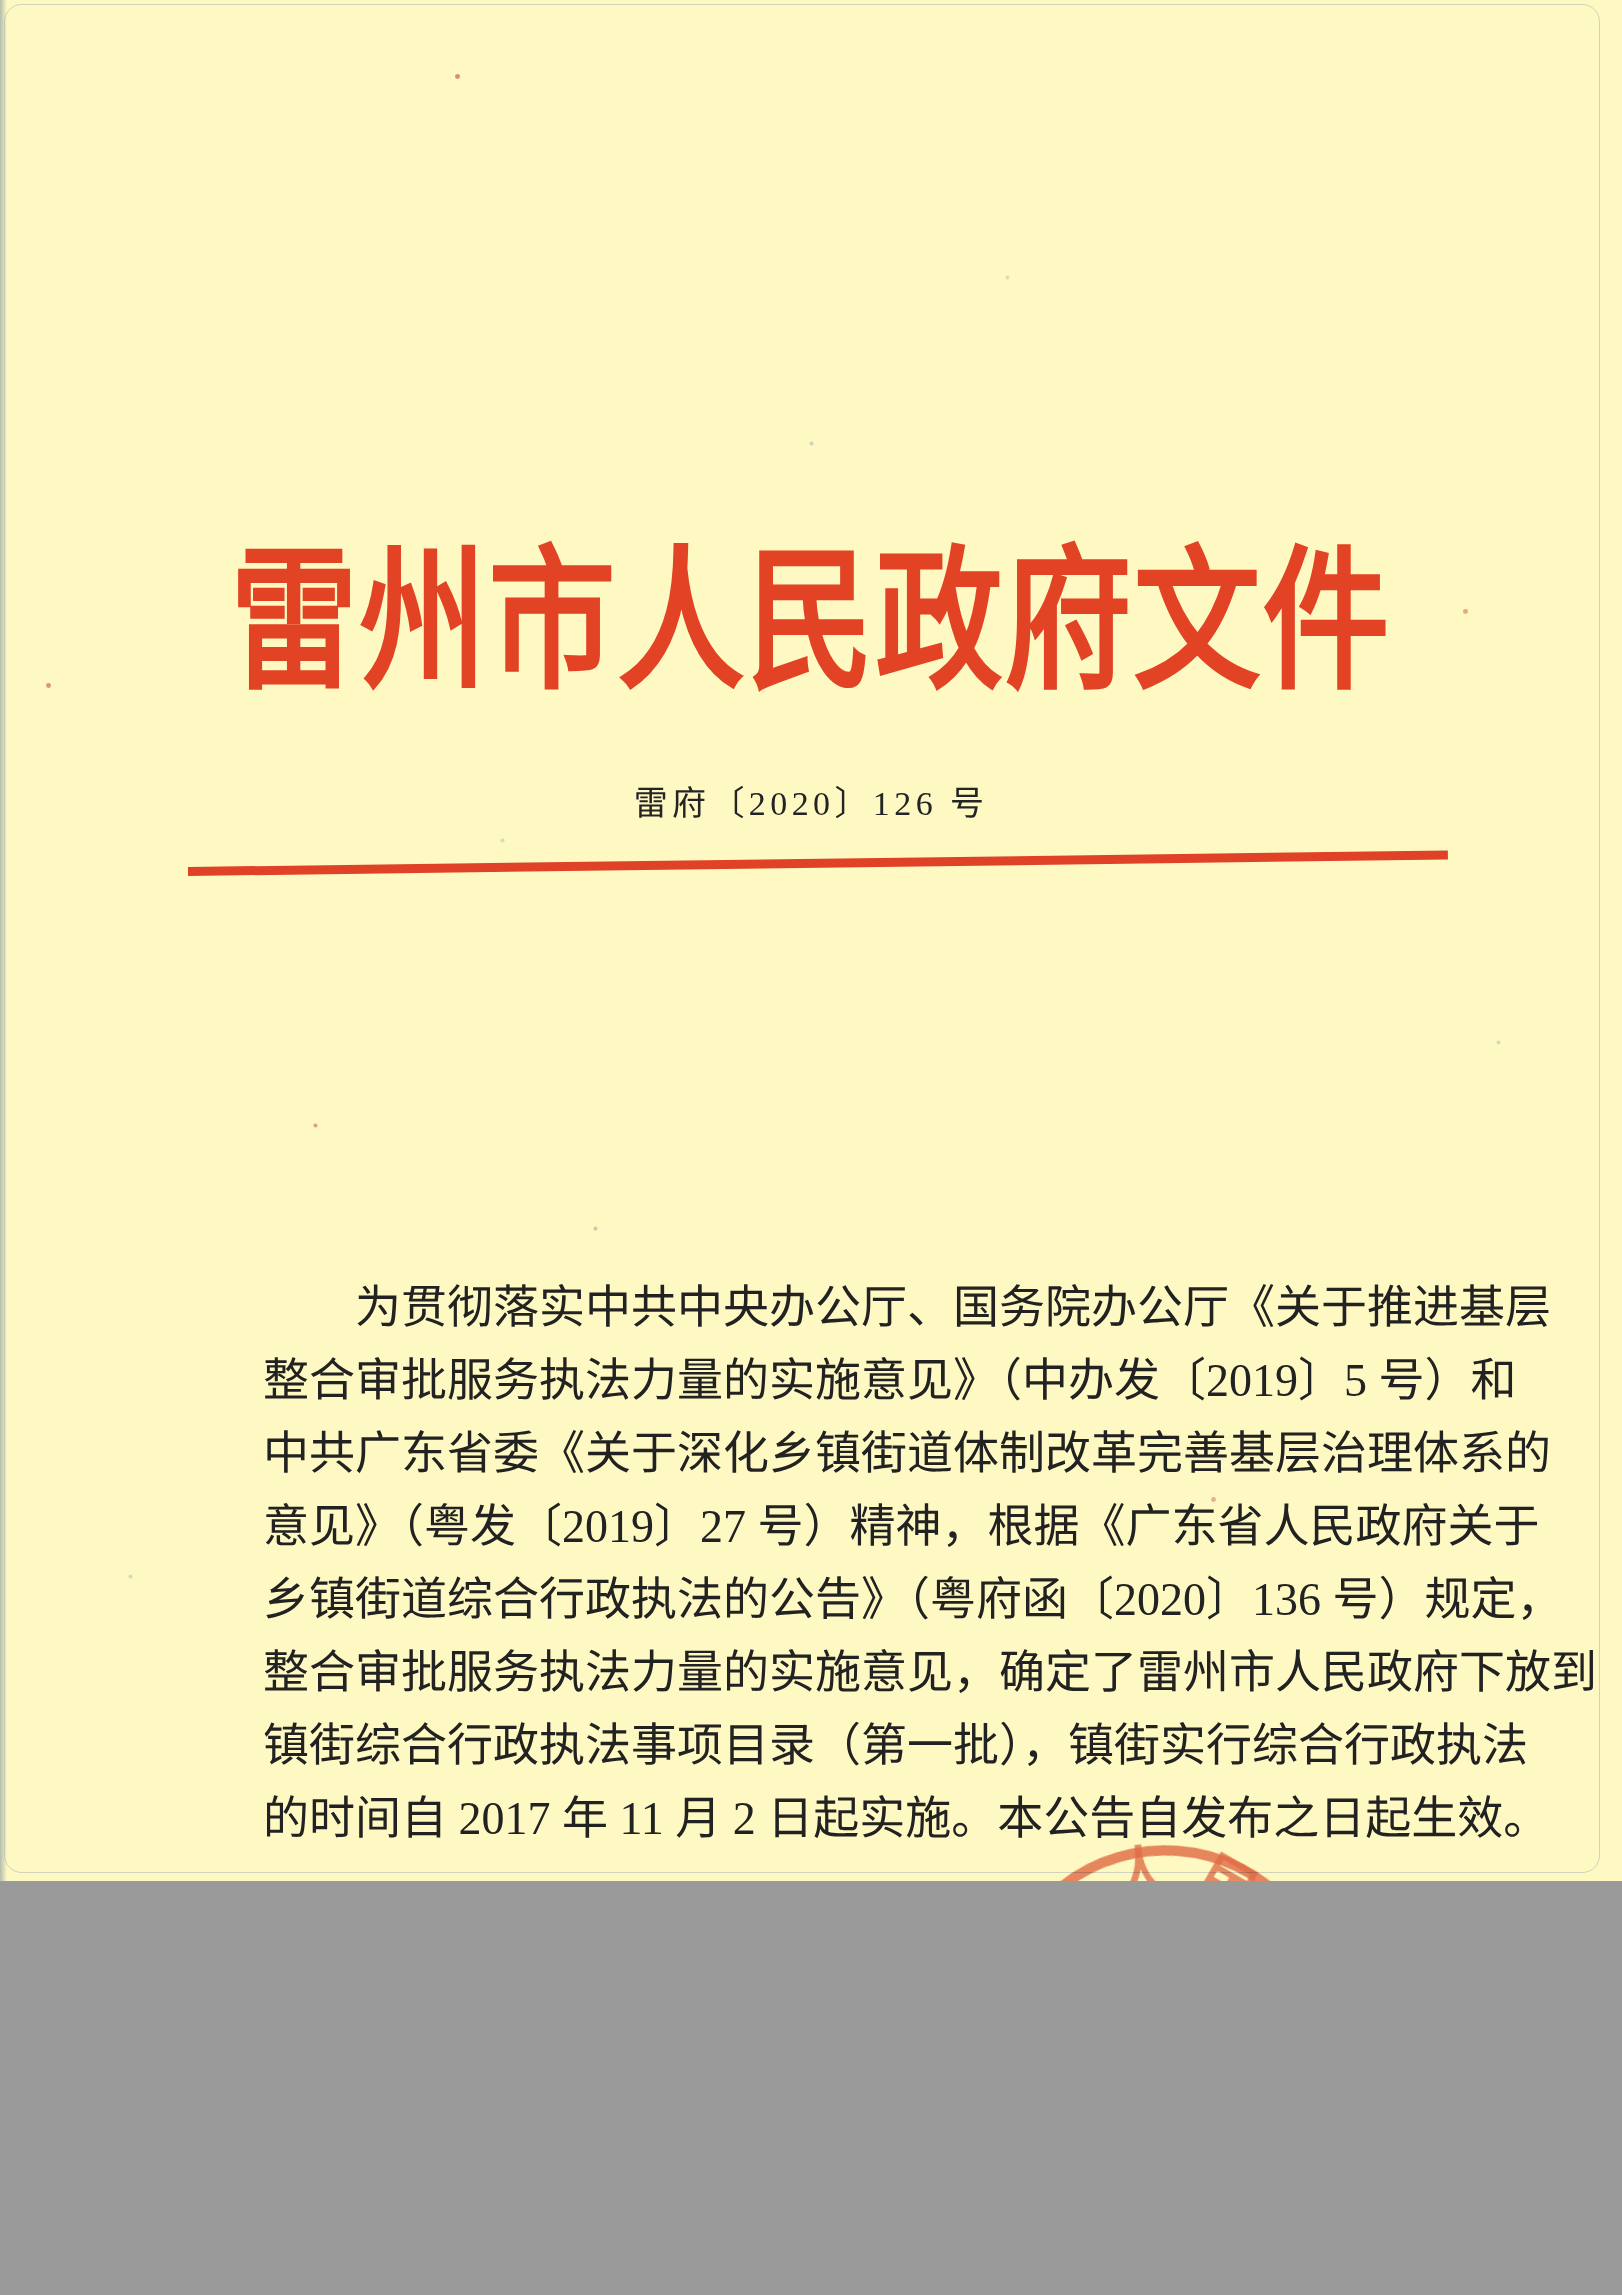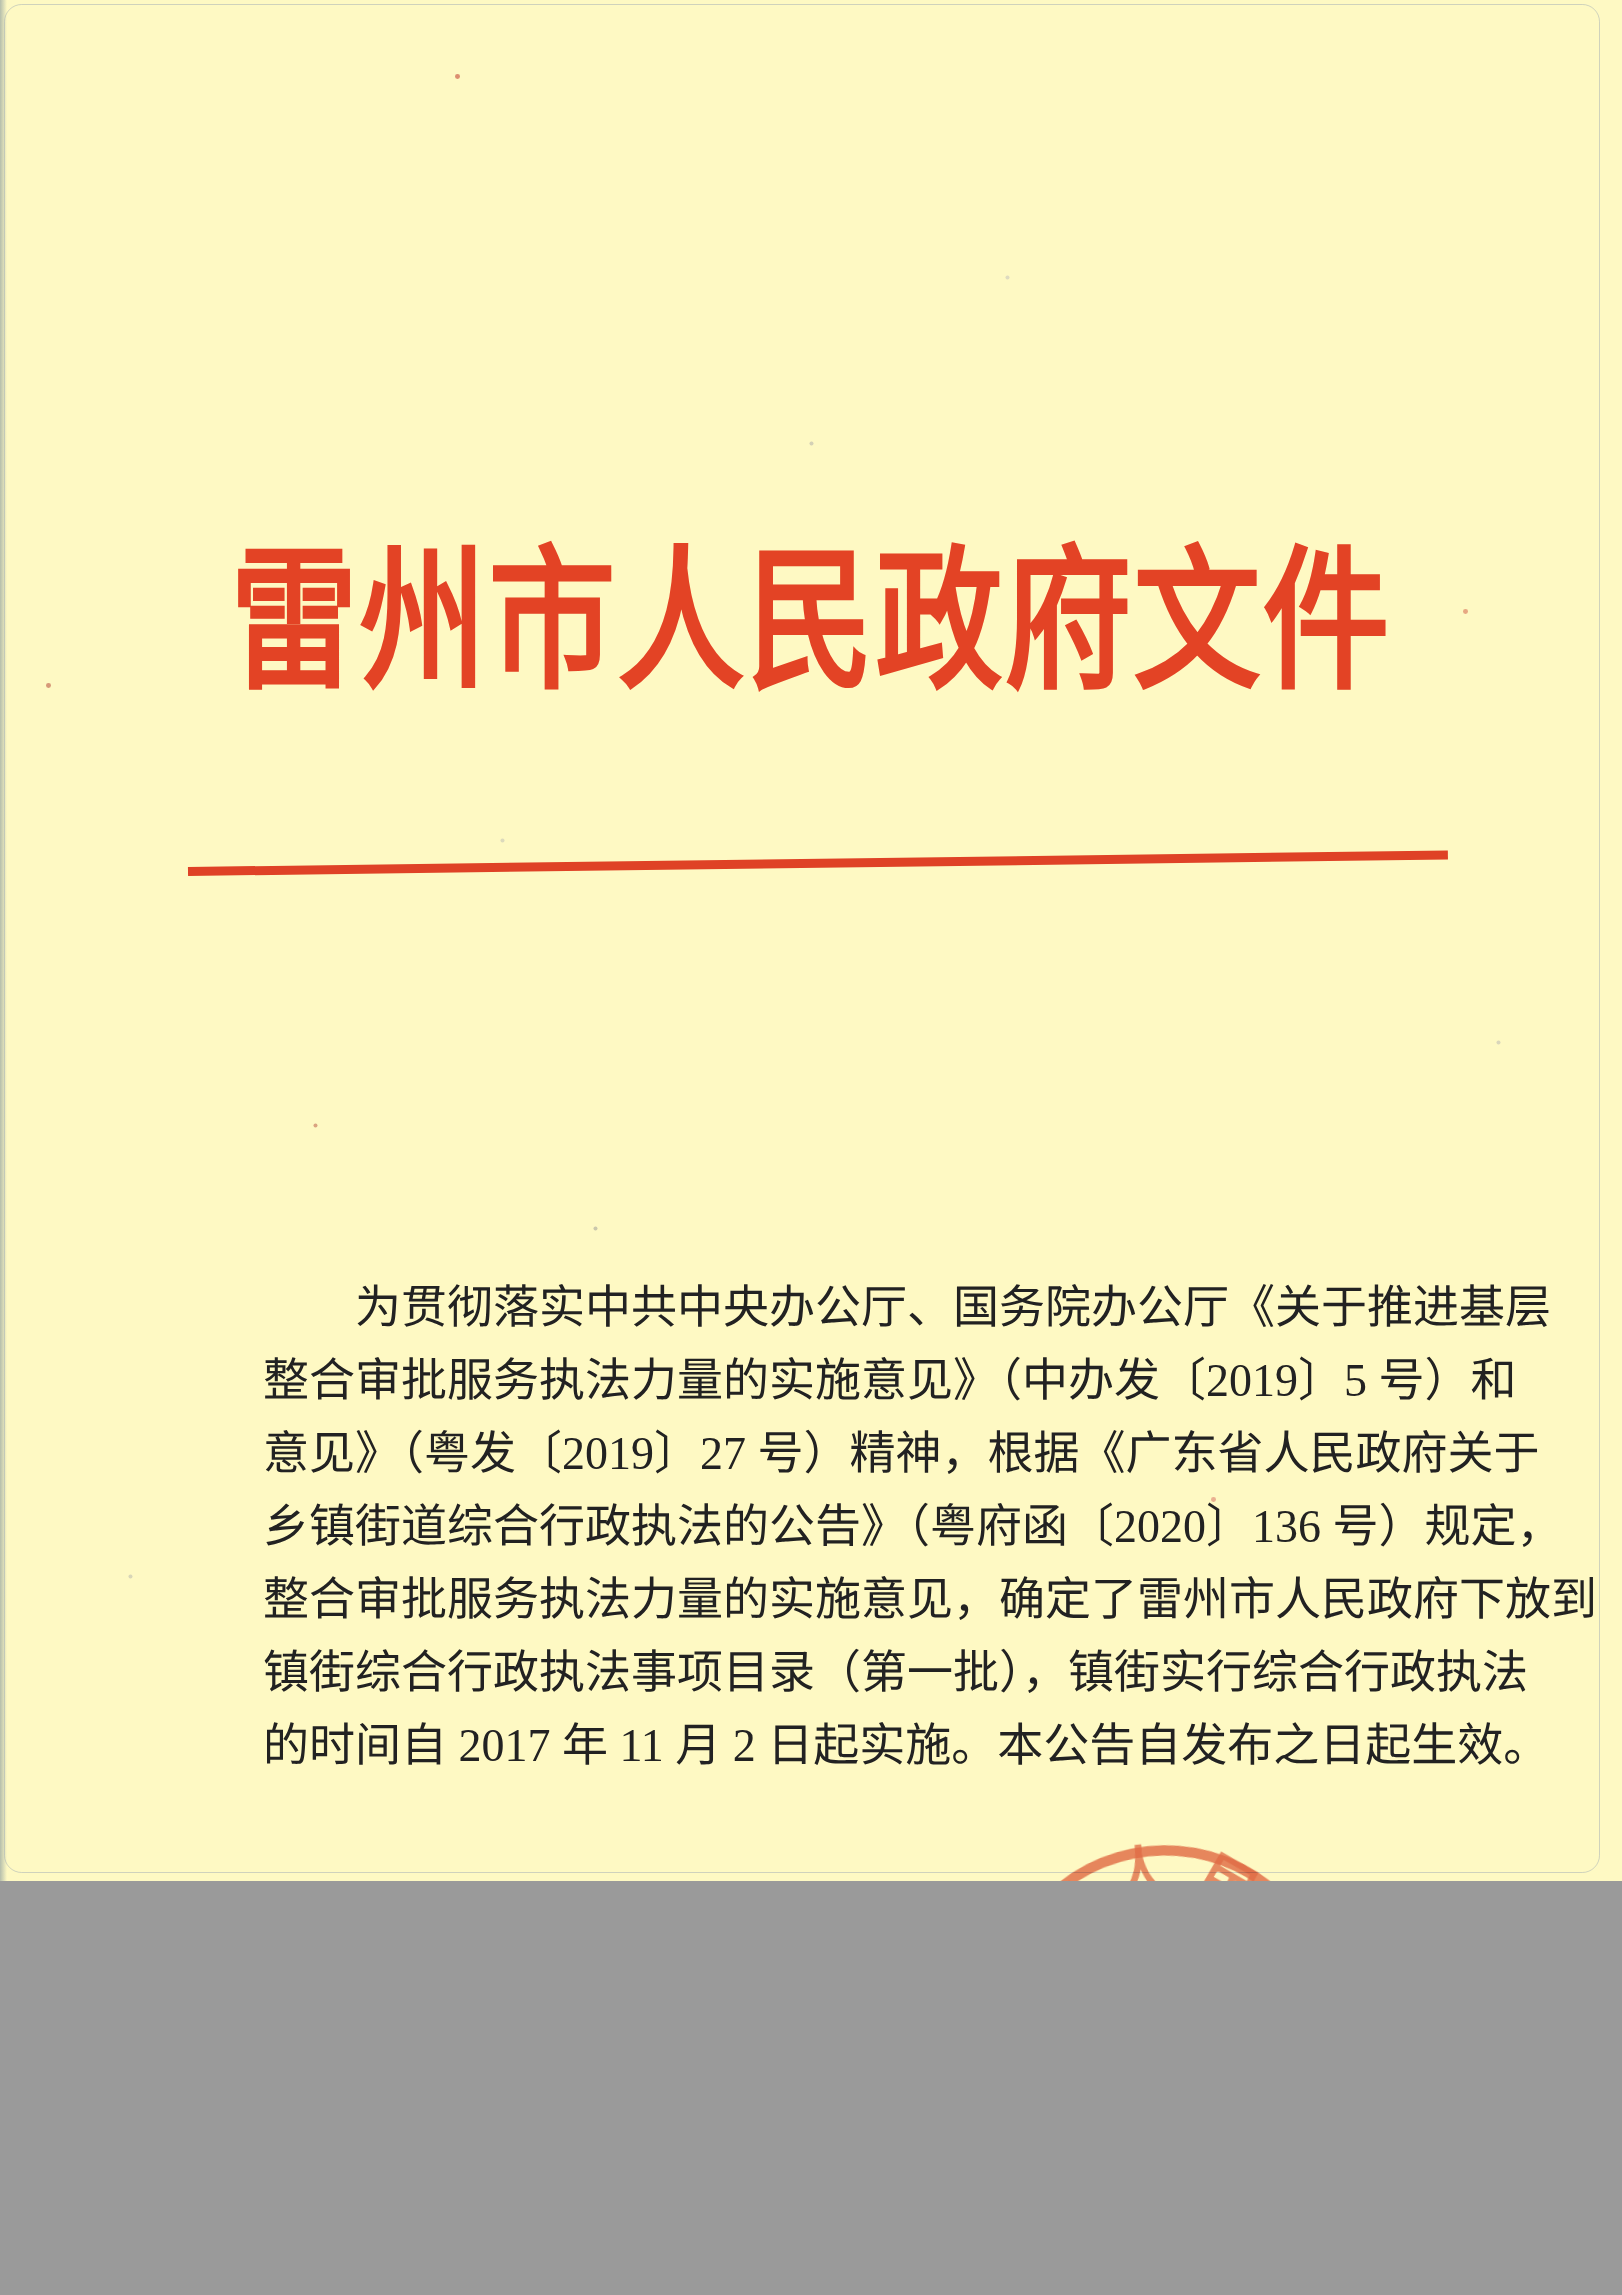--- a/index.html
+++ b/index.html
@@ -163,27 +163,29 @@
 <body>
 
 <div class="page">
 
   <div class="left-edge-shade"></div>
   <div class="paper-edge"></div>
   <div class="specks"></div>
 
   <div class="masthead">雷州市人民政府文件</div>
 
+  <div class="doc-number">雷府〔2020〕126 号</div>
 
   <div class="red-rule"></div>
 
 
   <div class="body-text">
     <div class="body-line indent">为贯彻落实中共中央办公厅、国务院办公厅《关于推进基层</div>
     <div class="body-line">整合审批服务执法力量的实施意见》（中办发〔2019〕5 号）和</div>
+    <div class="body-line">中共广东省委《关于深化乡镇街道体制改革完善基层治理体系的</div>
     <div class="body-line">意见》（粤发〔2019〕27 号）精神，根据《广东省人民政府关于</div>
     <div class="body-line">乡镇街道综合行政执法的公告》（粤府函〔2020〕136 号）规定，</div>
     <div class="body-line">整合审批服务执法力量的实施意见，确定了雷州市人民政府下放到</div>
     <div class="body-line">镇街综合行政执法事项目录（第一批），镇街实行综合行政执法</div>
     <div class="body-line">的时间自 2017 年 11 月 2 日起实施。本公告自发布之日起生效。</div>
   </div>
 
   <div class="signature">雷州市人民政府</div>
 
   <div class="sign-date">2020 年 11 月 2 日</div>

